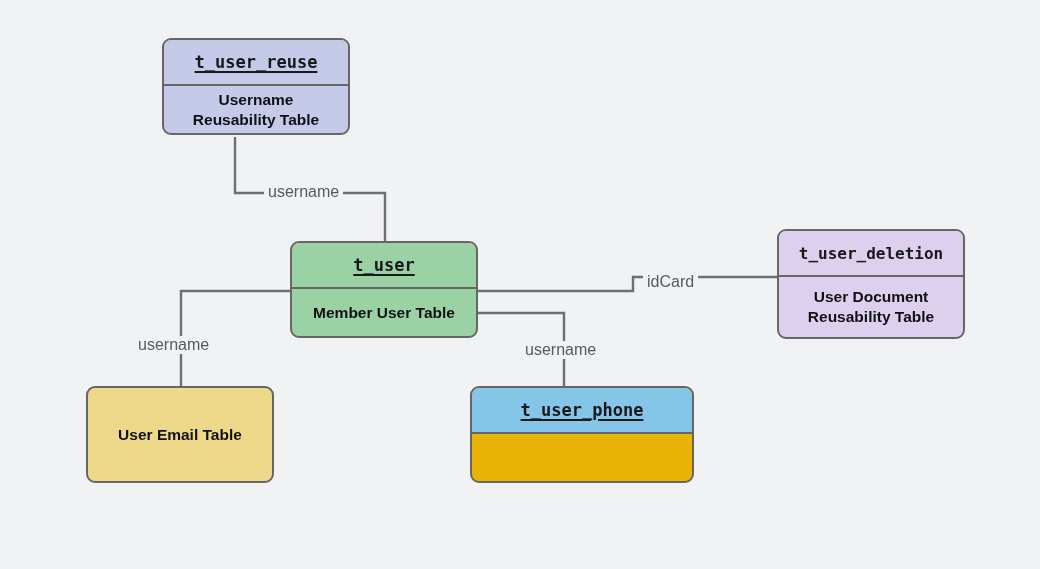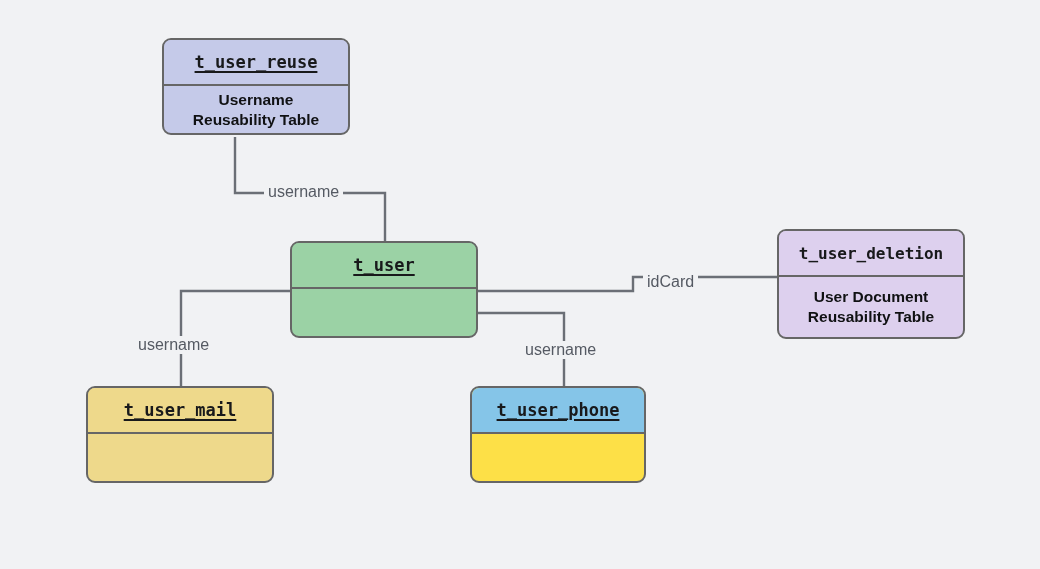--- a/index.html
+++ b/index.html
@@ -99,34 +99,33 @@
         <div class="node-title underlined" style="background: rgb(197, 202, 233); border-bottom-color: rgb(102, 102, 102);">
           <span>t_user_reuse</span>
         </div>
         <div class="node-body">Username
 Reusability Table</div>
       </div>
       <div class="node" style="left: 290px; top: 241px; width: 188px; height: 97px; background: rgb(155, 210, 165); border-color: rgb(102, 102, 102);">
         <div class="node-title underlined" style="background: rgb(155, 210, 165); border-bottom-color: rgb(102, 102, 102); align-items: center;">
           <span>t_user</span>
         </div>
+        <div class="node-body">Member User Table</div>
       </div>
       <div class="node" style="left: 777px; top: 229px; width: 188px; height: 110px; background: rgb(221, 208, 238); border-color: rgb(102, 102, 102); justify-content: center;">
         <div class="node-title tight" style="background: rgb(221, 208, 238); border-bottom-color: rgb(102, 102, 102);">
           <span>t_user_deletion</span>
         </div>
         <div class="node-body">User Document
 Reusability Table</div>
       </div>
       <div class="node" style="left: 86px; top: 386px; width: 188px; height: 97px; background: rgb(238, 217, 139); border-color: rgb(102, 102, 102);">
-        <div class="node-title underlined" style="background: rgb(238, 217, 139); border-bottom-color: rgb(102, 102, 102);">
-          <span>t_user_mail</span>
-        </div>
+        <div class="node-body">User Email Table</div>
       </div>
-      <div class="node" style="left: 470px; top: 386px; width: 176px; height: 97px; background: #fde047; border-color: rgb(102, 102, 102);">
+      <div class="node" style="left: 470px; top: 386px; width: 224px; height: 97px; background: #eab308; border-color: rgb(102, 102, 102);">
         <div class="node-title underlined" style="background: rgb(133, 197, 232); border-bottom-color: rgb(102, 102, 102);">
           <span>t_user_phone</span>
         </div>
       </div>
     </div>
   <div id="labels">
       <div class="edge-label" style="left: 264px; top: 183px; background: rgb(241, 242, 244);">username</div>
       <div class="edge-label" style="left: 134px; top: 336px; background: rgb(241, 242, 244);">username</div>
       <div class="edge-label" style="left: 521px; top: 341px; background: rgb(241, 242, 244);">username</div>
       <div class="edge-label" style="left: 643px; top: 267px; background: rgb(241, 242, 244); margin-top: 6px;">idCard</div>

